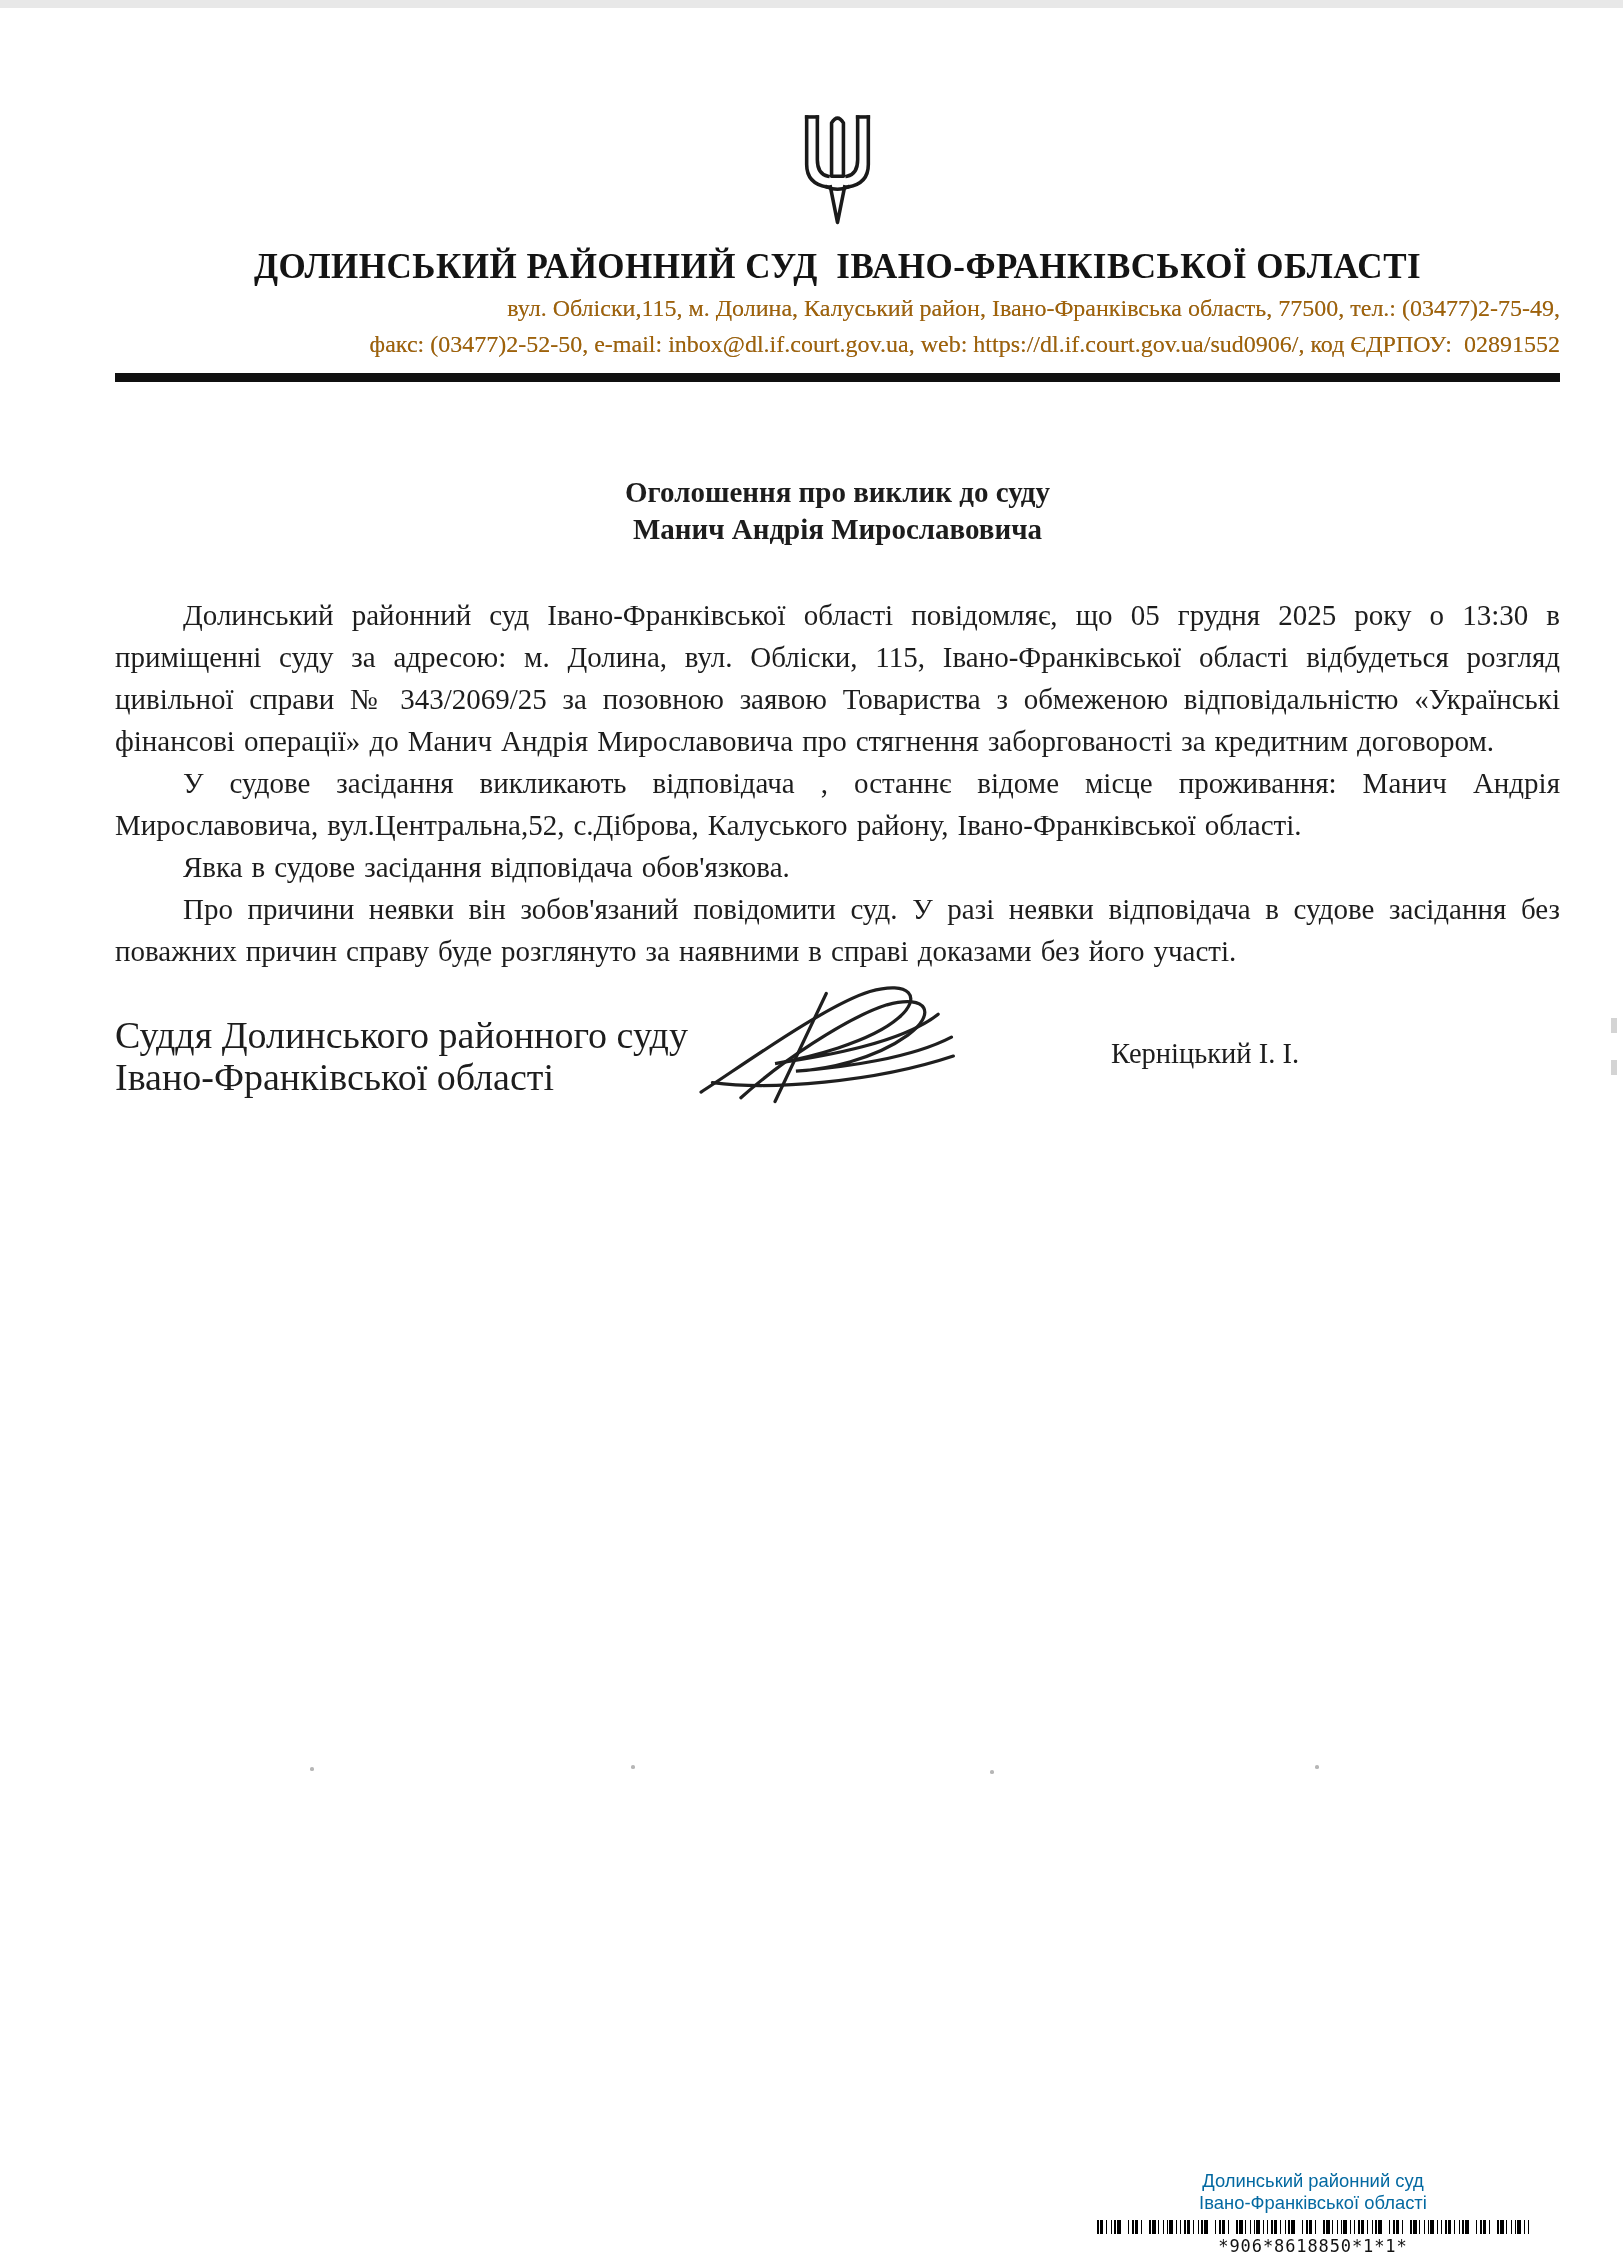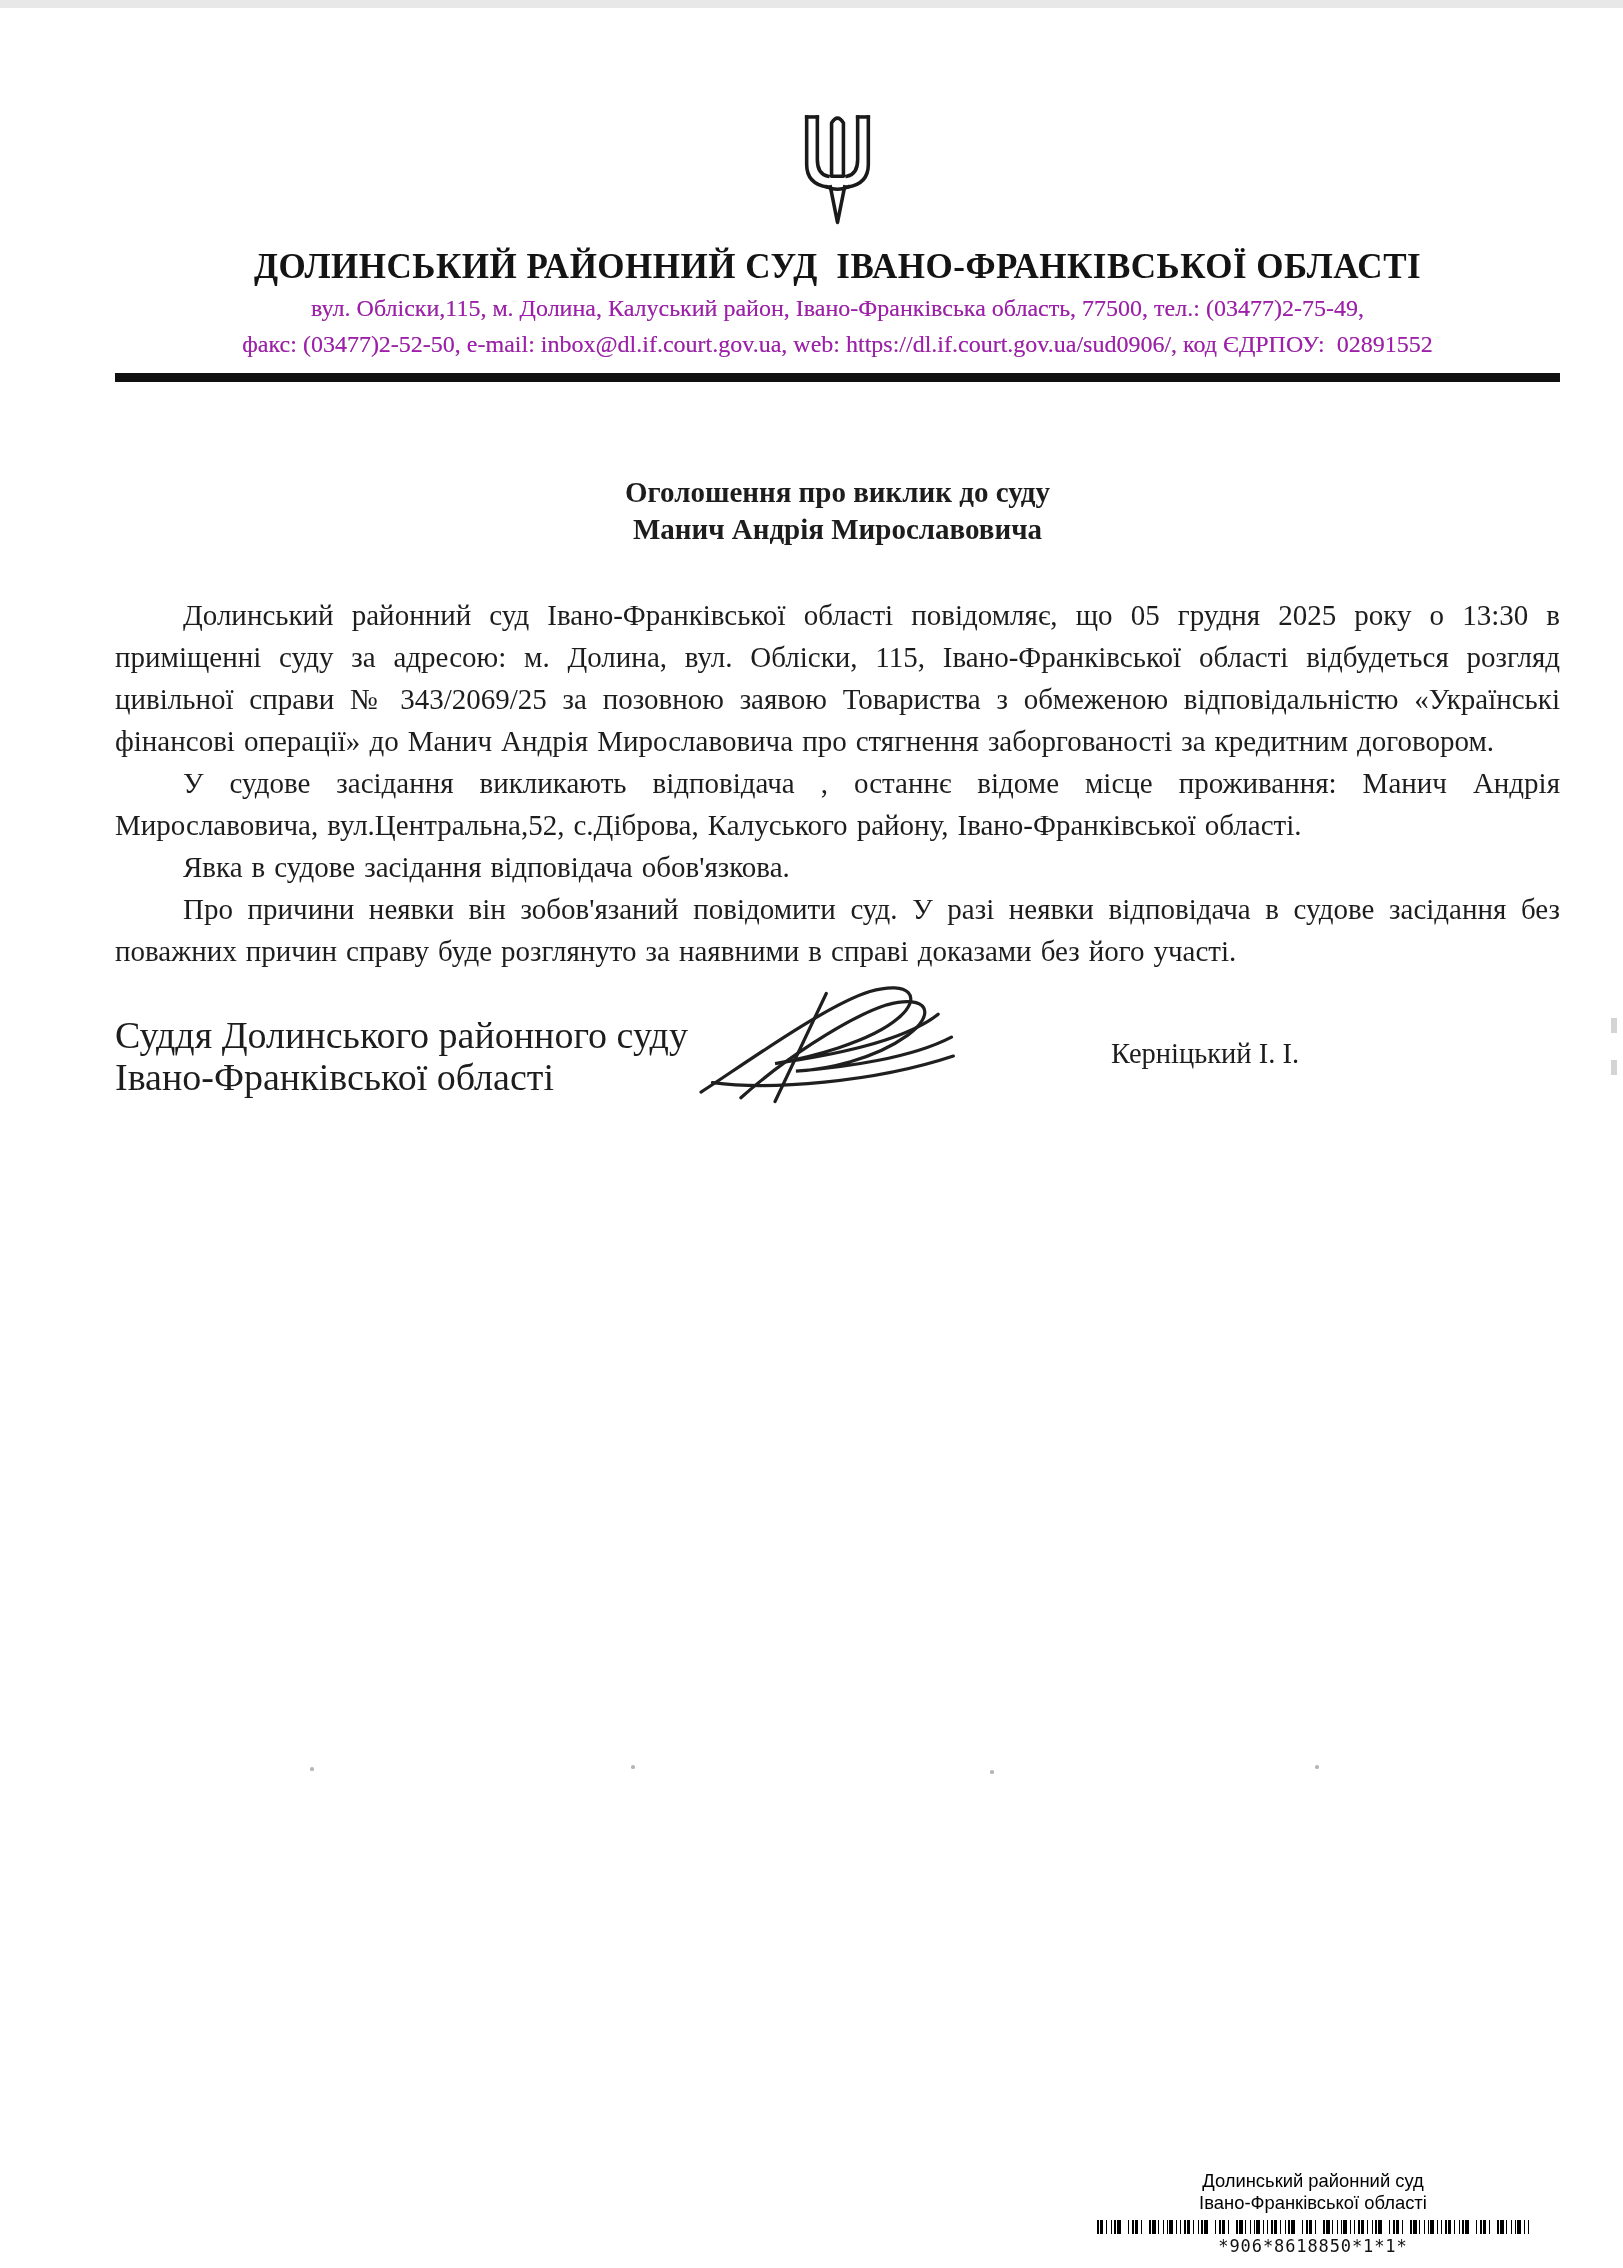--- a/index.html
+++ b/index.html
@@ -18,23 +18,24 @@
   .doc-header{text-align:center;}
   .emblem{width:83px;height:121px;margin:0 auto;}
   .court-name{
     margin:14.7px 0 0 0;
     font-size:35px;font-weight:bold;color:#141414;
     letter-spacing:0.5px;white-space:pre-wrap;
     line-height:40px;
   }
   .addr{
     margin:6.4px 0 0 0;
-    font-size:24px;line-height:30px;color:#a21caf;
+    font-size:24px;line-height:30px;color:#a16207;
     white-space:pre-wrap;
     text-shadow:0 0 0.6px rgba(40,40,40,.45);
+    text-align:right;
   }
   .addr .u{}
   .rule{height:8.3px;background:#101010;margin:13.8px 0 0 0;}
   
   .title-block{margin-top:92px;text-align:center;}
   .doc-title{margin:0;font-size:29px;font-weight:bold;line-height:37px;}
   
   .body-text{margin-top:46px;}
   .para{
     margin:0;font-size:29px;line-height:42px;
@@ -44,21 +45,21 @@
   .sign-row{position:relative;height:184px;margin-top:24px;}
   .sign-left{position:absolute;left:0;top:18.4px;font-size:38px;line-height:42px;}
   .sign-left p{margin:0;}
   .sign-svg{position:absolute;left:569px;top:-22px;width:294px;height:147px;}
   .sign-name{position:absolute;left:996px;top:42px;font-size:28.5px;}
   
   .doc-footer{
     position:absolute;left:1088px;top:2162px;width:450px;
     text-align:center;
   }
-  .doc-footer .f-line{margin:0;font-size:18.4px;line-height:22px;font-family:"Liberation Sans",sans-serif;color:#000000;}
+  .doc-footer .f-line{margin:0;font-size:18.4px;line-height:22px;font-family:"Liberation Sans",sans-serif;color:#0369a1;}
   .barcode{
     width:432px;height:14.7px;margin:5.5px auto 0;
     background:
       repeating-linear-gradient(90deg,
         #000 0 1.8px,#fff 1.8px 2.8px,
         #000 2.8px 6.4px,#fff 6.4px 9.2px,
         #000 9.2px 10px,#fff 10px 13.8px,
         #000 13.8px 14.7px,#fff 14.7px 17.4px);
   }
   .barcode-text{margin:1.8px 0 0 0;font-size:17px;letter-spacing:0.9px;font-family:"DejaVu Sans Mono",monospace;color:#111;}

